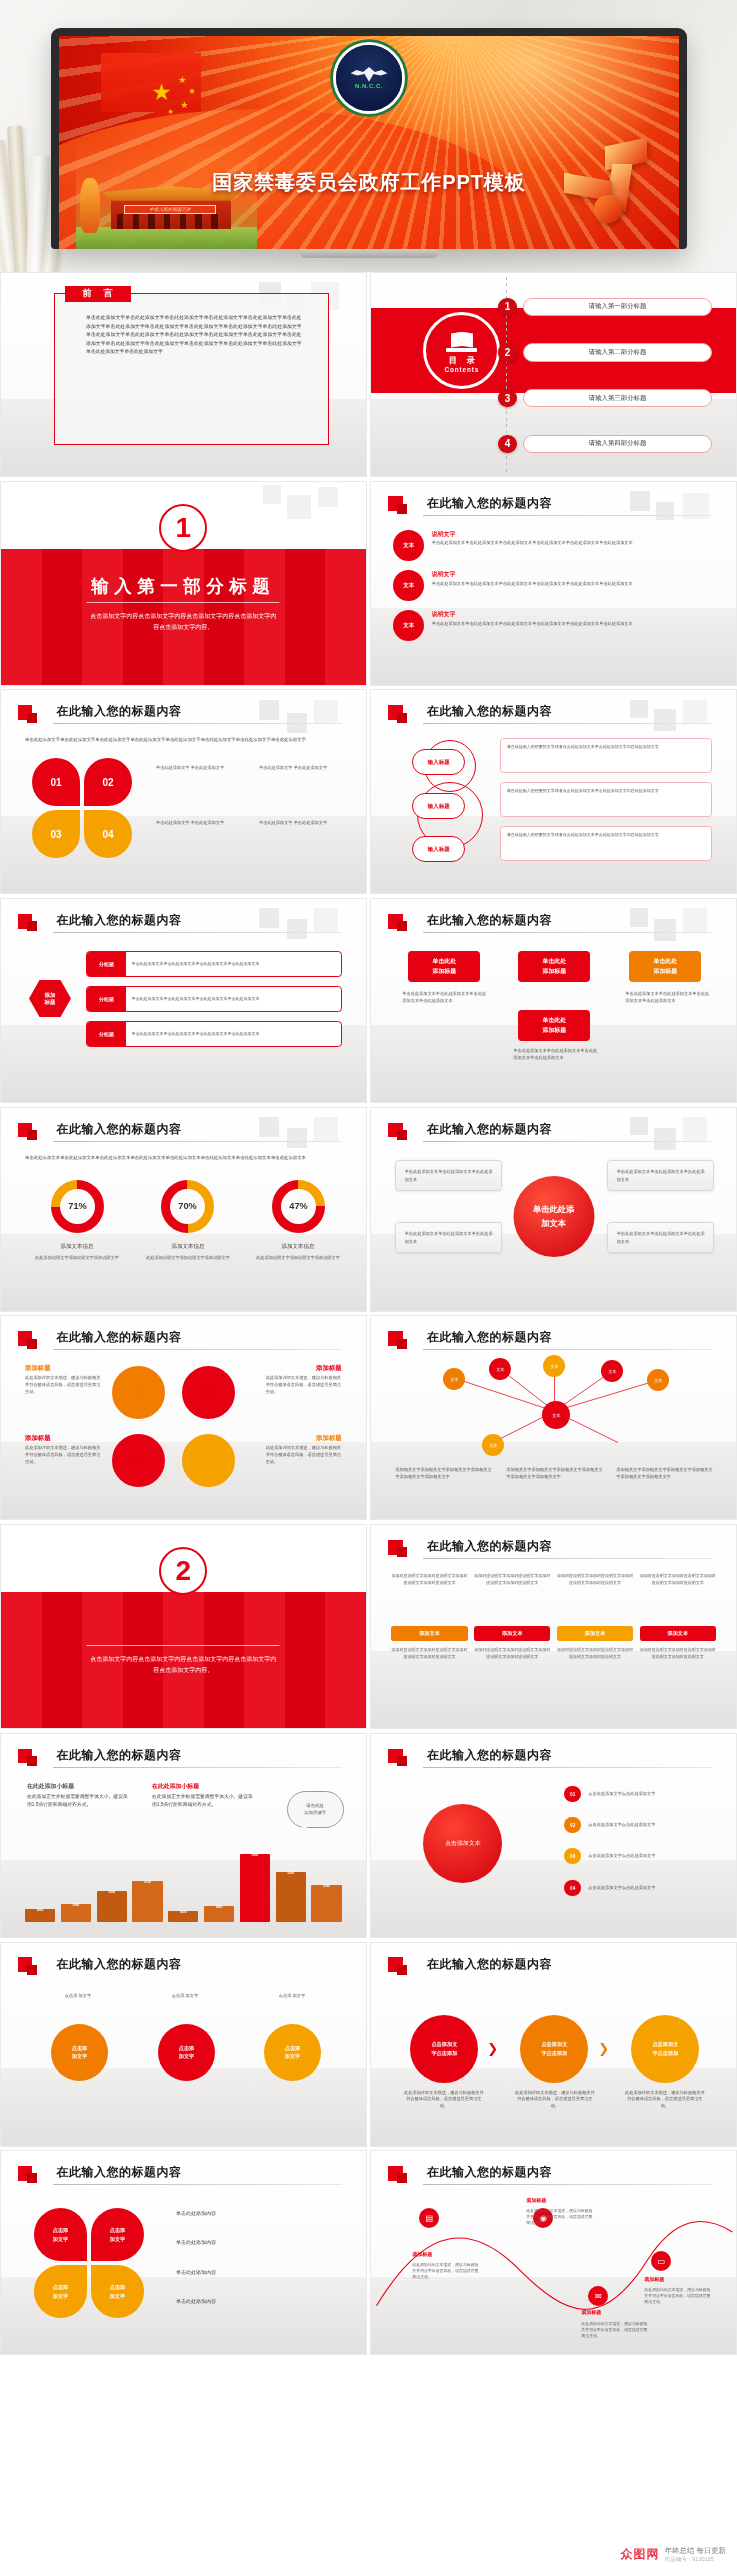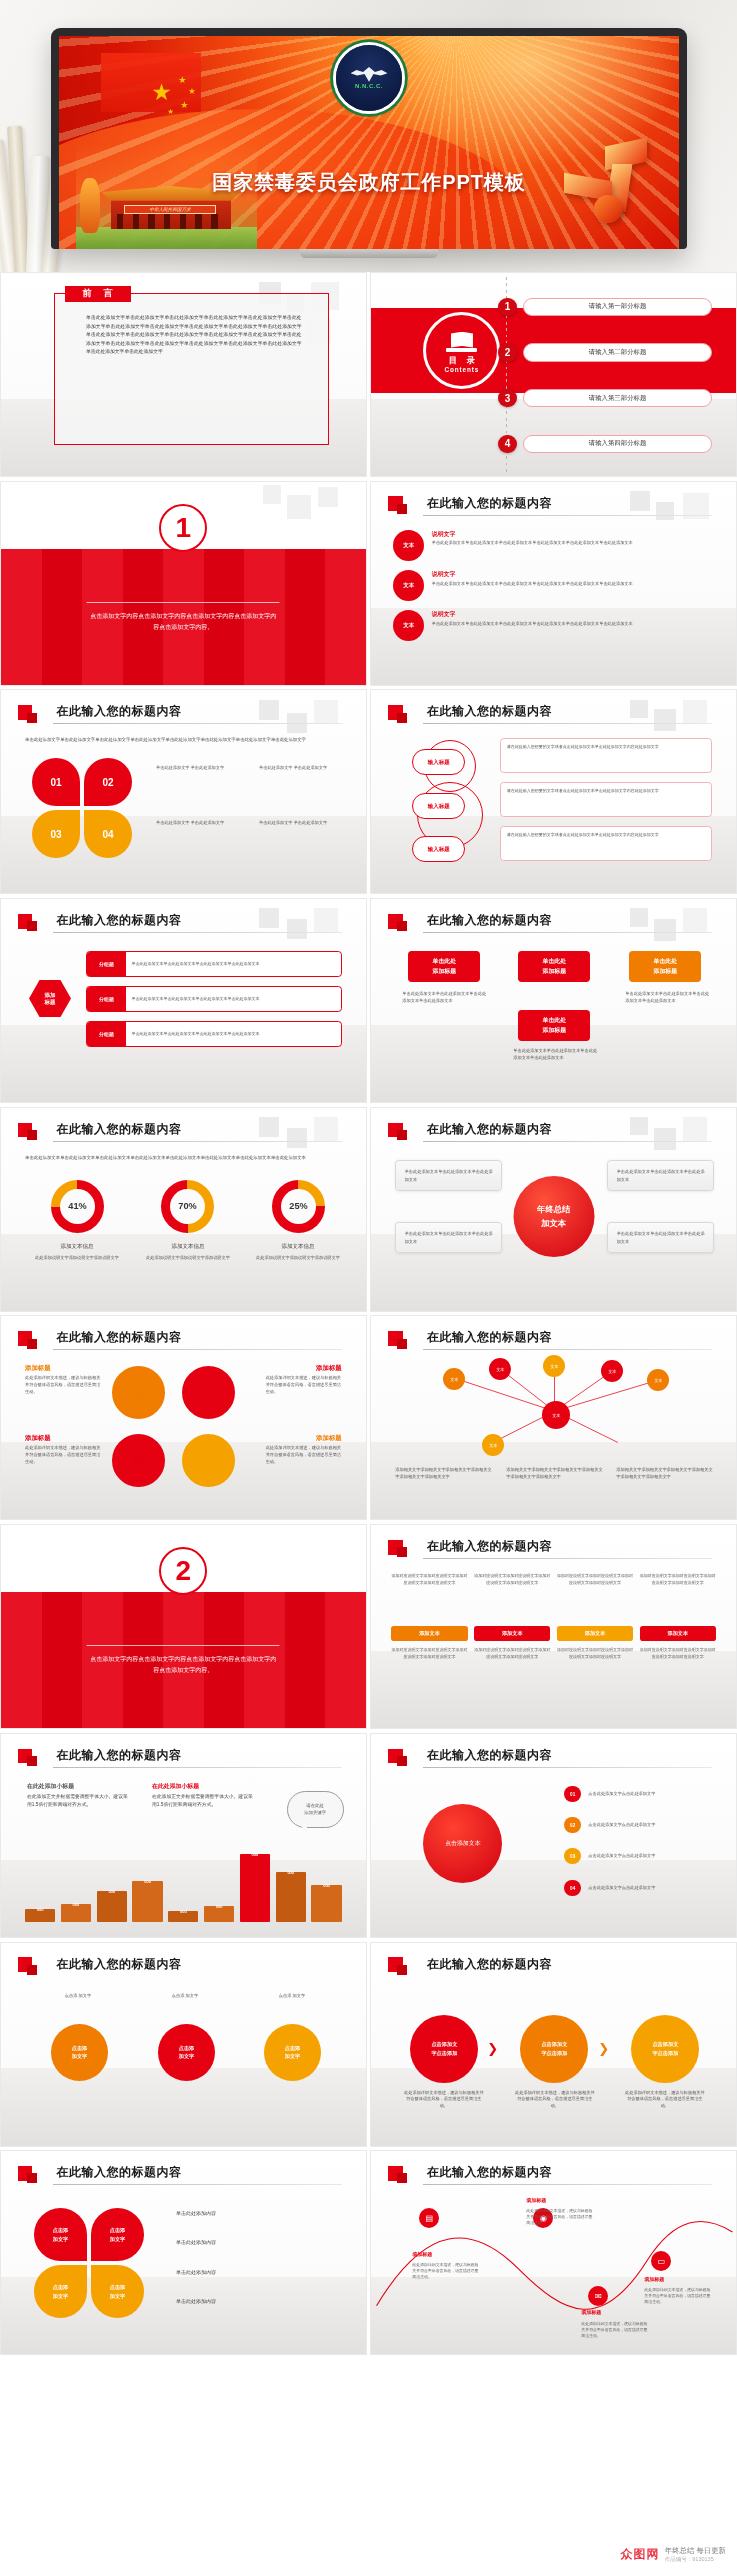--- a/index.html
+++ b/index.html
@@ -389,20 +389,21 @@
 
     <div class="row">
       <div class="slide sec">
         <div class="stripes"></div>
         <div class="mosaic" style="right:1.8px;top:3.7px;opacity:.35">
             <i style="left:0;top:0;width:18.4px;height:18.4px"></i>
             <i style="left:24px;top:9.2px;width:24px;height:24px"></i>
             <i style="left:55px;top:1.8px;width:20px;height:20px"></i>
           </div>
         <div class="sec-num">1</div>
+        <div class="sec-title">输入第一部分标题</div>
         <div class="sec-line"></div>
         <div class="sec-desc">点击添加文字内容点击添加文字内容点击添加文字内容点击添加文字内容点击添加文字内容。</div>
       </div>
 
       <div class="slide">
         <div class="floor"></div>
         <div class="mosaic">
             <i style="left:0;top:0;width:20px;height:20px"></i>
             <i style="left:26px;top:11px;width:18.4px;height:18.4px"></i>
             <i style="left:53px;top:1.8px;width:26px;height:26px;opacity:.6"></i>
@@ -560,27 +561,27 @@
             <i style="left:55px;top:0;width:24px;height:24px;opacity:.6"></i>
           </div>
         <div class="s-head">
           <i class="sq"></i>
             <i class="sq2"></i>
           <h3>在此输入您的标题内容</h3>
           <i class="s-rule"></i>
         </div>
         <div class="body-para">单击此处添加文本单击此处添加文本单击此处添加文本单击此处添加文本单击此处添加文本单击此处添加文本单击此处添加文本单击此处添加文本</div>
         <div class="donut" id="dn1" style="left: 50px; top: 72px; background: conic-gradient(rgb(229, 0, 18) 0deg, rgb(229, 0, 18) 75%, rgb(245, 161, 0) 75%, rgb(245, 161, 0) 100%);">
-          <span>41%</span>
+          <span>71%</span>
           </div>
         <div class="donut" id="dn2" style="left: 160px; top: 72px; background: conic-gradient(rgb(245, 161, 0) 0deg, rgb(245, 161, 0) 50%, rgb(229, 0, 18) 50%, rgb(229, 0, 18) 100%);">
           <span>70%</span>
           </div>
         <div class="donut" id="dn3" style="left: 271px; top: 72px; background: conic-gradient(rgb(245, 161, 0) 0deg, rgb(245, 161, 0) 25%, rgb(229, 0, 18) 25%, rgb(229, 0, 18) 100%);">
-          <span>25%</span>
+          <span>47%</span>
           </div>
         <div style="position:absolute;left:31px;top:135px;width:90px;text-align:center;font-size:5.5px;color:#444">添加文本信息</div>
         <div style="position:absolute;left:142px;top:135px;width:90px;text-align:center;font-size:5.5px;color:#444">添加文本信息</div>
         <div style="position:absolute;left:252px;top:135px;width:90px;text-align:center;font-size:5.5px;color:#444">添加文本信息</div>
         <div class="mini" style="position:absolute;left:31px;top:147px;width:90px;text-align:center">此处添加说明文字添加说明文字添加说明文字</div>
         <div class="mini" style="position:absolute;left:142px;top:147px;width:90px;text-align:center">此处添加说明文字添加说明文字添加说明文字</div>
         <div class="mini" style="position:absolute;left:252px;top:147px;width:90px;text-align:center">此处添加说明文字添加说明文字添加说明文字</div>
       </div>
 
       <div class="slide">
@@ -589,21 +590,21 @@
             <i style="left:0;top:0;width:18.4px;height:18.4px"></i>
             <i style="left:24px;top:11px;width:22px;height:22px"></i>
             <i style="left:53px;top:0;width:24px;height:24px;opacity:.6"></i>
           </div>
         <div class="s-head">
           <i class="sq"></i>
             <i class="sq2"></i>
           <h3>在此输入您的标题内容</h3>
           <i class="s-rule"></i>
         </div>
-        <div class="big-red" style="white-space:pre-line">年终总结
+        <div class="big-red" style="white-space:pre-line">单击此处添
 加文本</div>
         <div class="gray-card" style="left:24px;top:52px">单击此处添加文本单击此处添加文本单击此处添加文本</div>
         <div class="gray-card" style="left:236px;top:52px">单击此处添加文本单击此处添加文本单击此处添加文本</div>
         <div class="gray-card" style="left:24px;top:114px">单击此处添加文本单击此处添加文本单击此处添加文本</div>
         <div class="gray-card" style="left:236px;top:114px">单击此处添加文本单击此处添加文本单击此处添加文本</div>
       </div>
     </div>
 
     <div class="row">
       <div class="slide">

